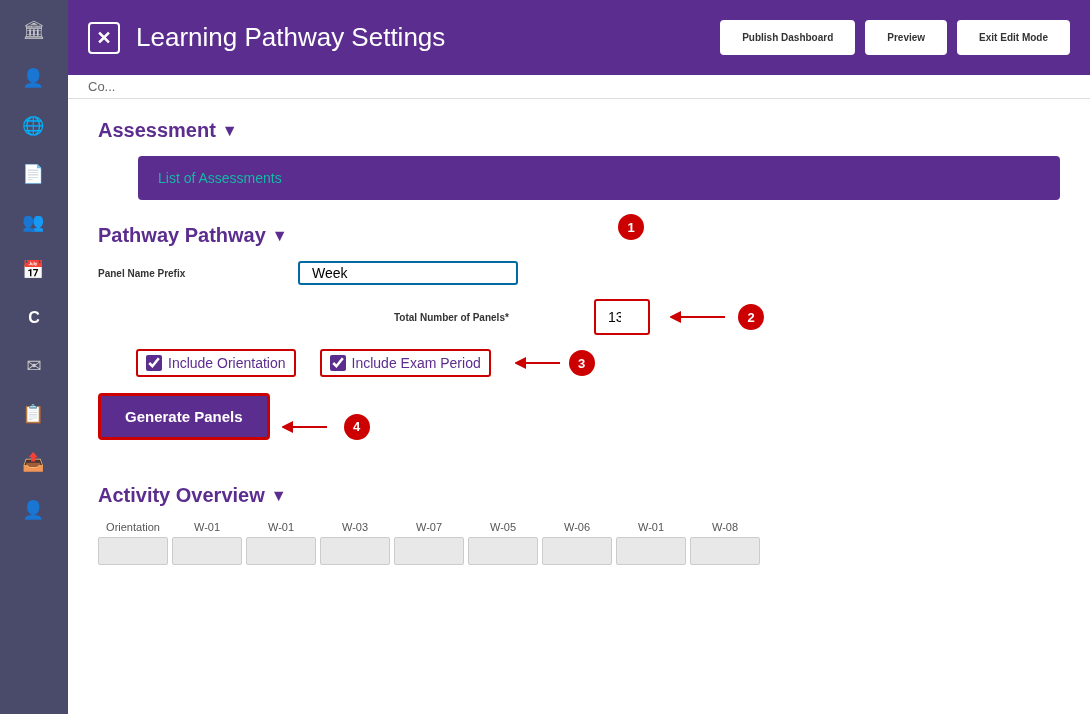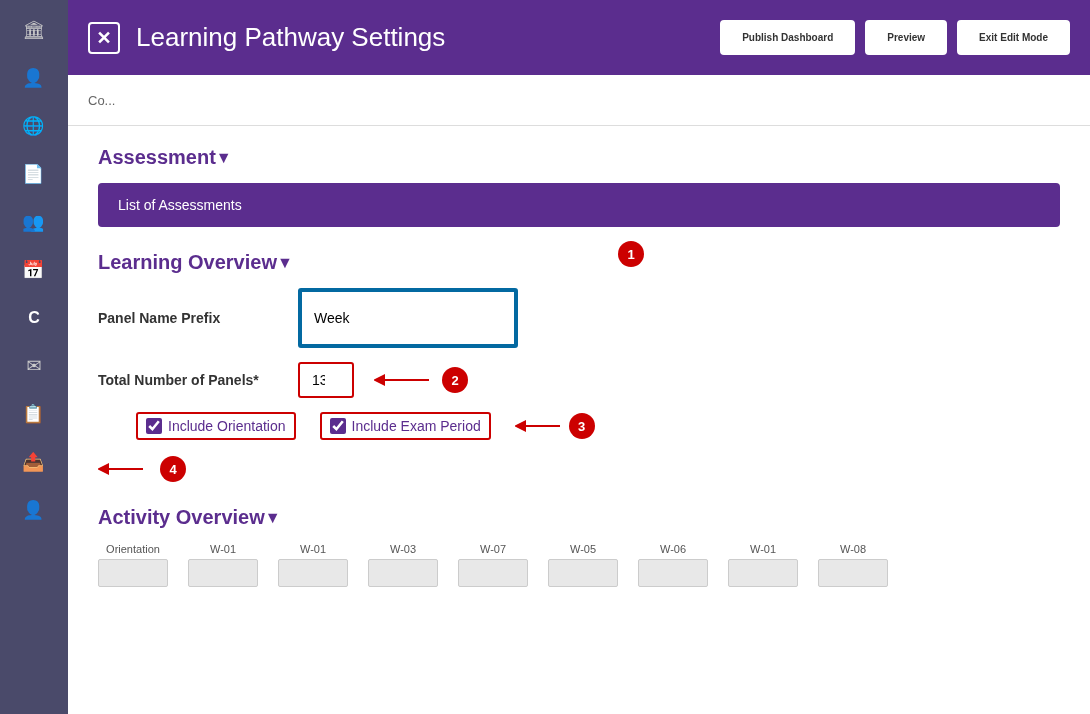--- a/index.html
+++ b/index.html
@@ -91,21 +91,21 @@
       border-radius: 4px;
     }
 
     
     .sub-header {
       background: white;
       border-bottom: 1px solid #ddd;
       padding: 8px 20px;
       font-size: 13px;
       color: #666;
-      height: 51px;
+      height: 24px;
       display: flex;
       align-items: center;
       flex-shrink: 0;
     }
 
     
     .content {
       background: white;
       flex: 1;
       overflow-y: auto;
@@ -116,52 +116,53 @@
     .section {
       margin-bottom: 24px;
     }
     .section-title {
       color: #5b2d8e;
       font-size: 20px;
       font-weight: bold;
       margin-bottom: 14px;
       display: flex;
       align-items: center;
-      gap: 0;
+      gap: 6px;
     }
     .section-title .arrow-down {
       font-size: 16px;
       color: #5b2d8e;
     }
 
     
     .assessment-bar {
       background: #5b2d8e;
-      color: #ffffff;
+      color: #14b8a6;
       padding: 14px 20px;
       font-size: 14px;
       border-radius: 4px;
       margin-bottom: 8px;
+      margin-left: 40px;
     }
 
     
     .form-row {
       display: flex;
       align-items: center;
       margin-bottom: 14px;
     }
     .form-label {
-      font-size: 14px;
+      font-size: 10px;
       font-weight: bold;
       color: #333;
       min-width: 200px;
     }
     .form-input {
-      border: 4px solid #0369a1;
-      padding: 18px 12px;
+      border: 2px solid #0369a1;
+      padding: 2px 12px;
       font-size: 14px;
       border-radius: 3px;
       outline: none;
       width: 220px;
     }
     .form-input-small {
       border: 2px solid #cc0000;
       padding: 8px 12px;
       font-size: 14px;
       border-radius: 3px;
@@ -203,21 +204,21 @@
       font-size: 15px;
       font-weight: bold;
       border-radius: 4px;
       cursor: pointer;
       margin-bottom: 20px;
     }
 
     
     .activity-columns {
       display: flex;
-      gap: 20px;
+      gap: 4px;
       margin-top: 8px;
     }
     .activity-col {
       display: flex;
       flex-direction: column;
       align-items: center;
       font-size: 11px;
       color: #555;
     }
     .activity-col-bar {
@@ -271,34 +272,34 @@
         <span>Assessment</span>
         <span class="arrow-down">▼</span>
       </div>
       <div class="assessment-bar">
         <span>List of Assessments</span>
       </div>
     </div>
 
     <div class="section" style="position:relative;">
       <div class="section-title">
-        <span>Learning Overview</span>
+        <span>Pathway Pathway</span>
         <span class="arrow-down">▼</span>
       </div>
 
       <div style="position:absolute; top: -10px; left: 520px;">
         <div style="width:26px;height:26px;background:#cc0000;color:white;border-radius:50%;font-size:13px;font-weight:bold;display:flex;align-items:center;justify-content:center;">1</div>
       </div>
 
       <div class="form-row">
         <label class="form-label">Panel Name Prefix</label>
         <input class="form-input" type="text" value="Week" style="">
       </div>
 
-      <div class="form-row" style="position:relative;">
+      <div class="form-row" style="position:relative;justify-content:center;">
         <label class="form-label">Total Number of Panels*</label>
         <input class="form-input-small" type="number" value="13" style="">
 
         <div style="margin-left:20px;display:flex;align-items:center;gap:8px;">
           <svg width="60" height="20">
             <defs>
               <marker id="arrowhead2" markerWidth="6" markerHeight="6" refX="3" refY="3" orient="auto">
                 <polygon points="0 0, 6 3, 0 6" fill="#cc0000"></polygon>
               </marker>
             </defs>
@@ -325,20 +326,21 @@
                 <polygon points="0 0, 6 3, 0 6" fill="#cc0000"></polygon>
               </marker>
             </defs>
             <line x1="45" y1="10" x2="5" y2="10" stroke="#cc0000" stroke-width="2" marker-end="url(#arrowhead3)"></line>
           </svg>
           <div style="width:26px;height:26px;background:#cc0000;color:white;border-radius:50%;font-size:13px;font-weight:bold;display:flex;align-items:center;justify-content:center;">3</div>
         </div>
       </div>
 
       <div style="display:flex;align-items:center;gap:12px;">
+        <button class="generate-btn">Generate Panels</button>
 
         <svg width="50" height="20">
           <defs>
             <marker id="arrowhead4" markerWidth="6" markerHeight="6" refX="3" refY="3" orient="auto">
               <polygon points="0 0, 6 3, 0 6" fill="#cc0000"></polygon>
             </marker>
           </defs>
           <line x1="45" y1="10" x2="5" y2="10" stroke="#cc0000" stroke-width="2" marker-end="url(#arrowhead4)"></line>
         </svg>
         <div style="width:26px;height:26px;background:#cc0000;color:white;border-radius:50%;font-size:13px;font-weight:bold;display:flex;align-items:center;justify-content:center;">4</div>

